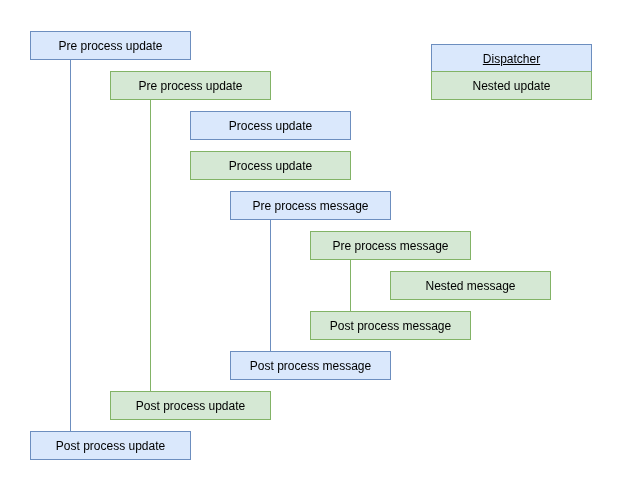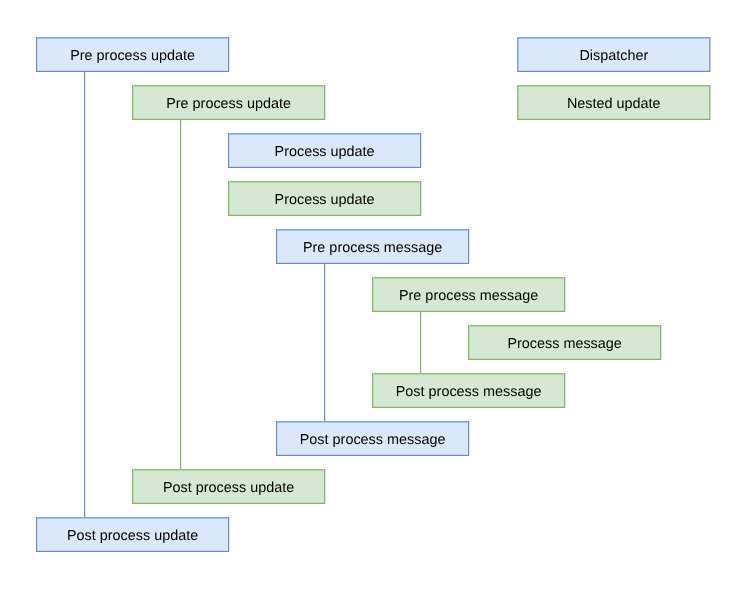--- a/index.html
+++ b/index.html
@@ -44,35 +44,35 @@
 
 <div class="canvas">
 
   <div class="connector blue" style="left:70px;  top:59px;  height:372px;"></div>
   <div class="connector green" style="left:150px; top:99px;  height:292px;"></div>
   <div class="connector blue" style="left:270px; top:219px; height:132px;"></div>
   <div class="connector green" style="left:350px; top:259px; height:52px;"></div>
 
   <div class="node blue" style="left:30px;  top:31px;">Pre process update</div>
 
-  <div class="node blue" style="left:431px; top:31px;">Dispatcher</div>
+  <div class="node blue" style="left:431px; top:44px;text-decoration:underline;">Dispatcher</div>
 
   <div class="node green" style="left:110px; top:71px;">Pre process update</div>
 
   <div class="node green" style="left:431px; top:71px;">Nested update</div>
 
   <div class="node blue" style="left:190px; top:111px;">Process update</div>
 
   <div class="node green" style="left:190px; top:151px;">Process update</div>
 
   <div class="node blue" style="left:230px; top:191px;">Pre process message</div>
 
   <div class="node green" style="left:310px; top:231px;">Pre process message</div>
 
-  <div class="node green" style="left:390px; top:271px;">Process message</div>
+  <div class="node green" style="left:390px; top:271px;">Nested message</div>
 
   <div class="node green" style="left:310px; top:311px;">Post process message</div>
 
   <div class="node blue" style="left:230px; top:351px;">Post process message</div>
 
   <div class="node green" style="left:110px; top:391px;">Post process update</div>
 
   <div class="node blue" style="left:30px;  top:431px;">Post process update</div>
 
 </div>

